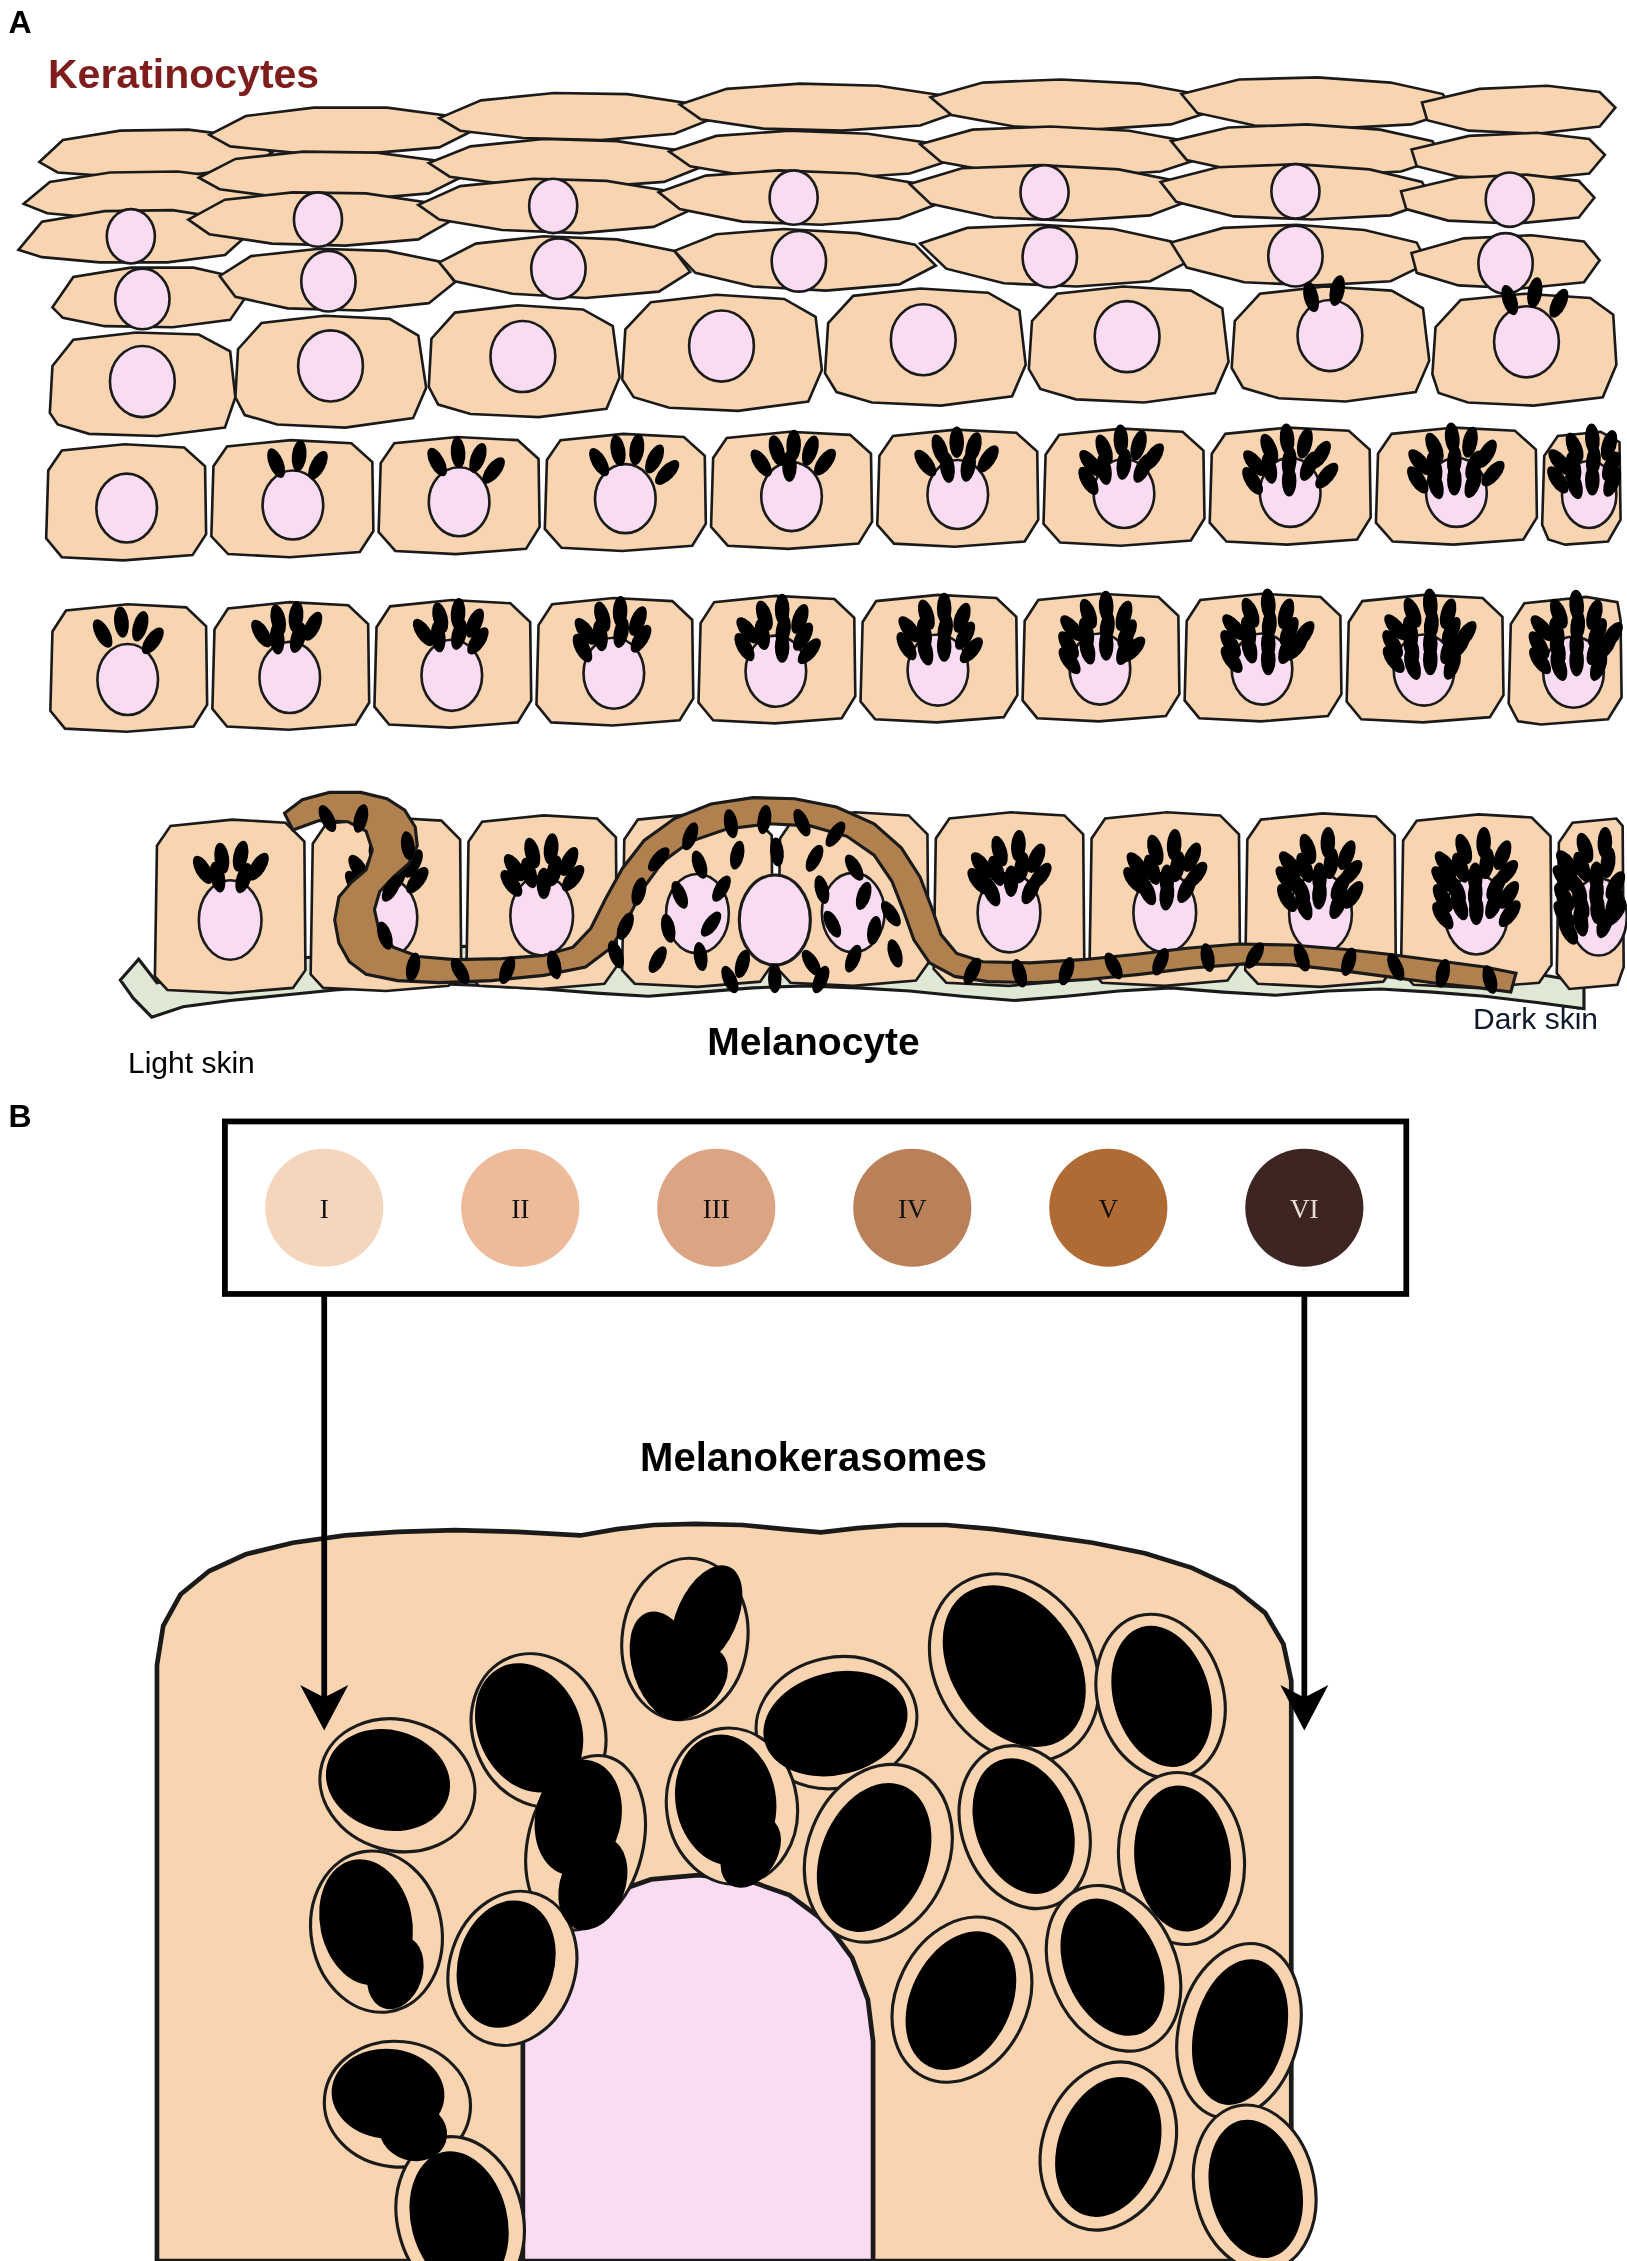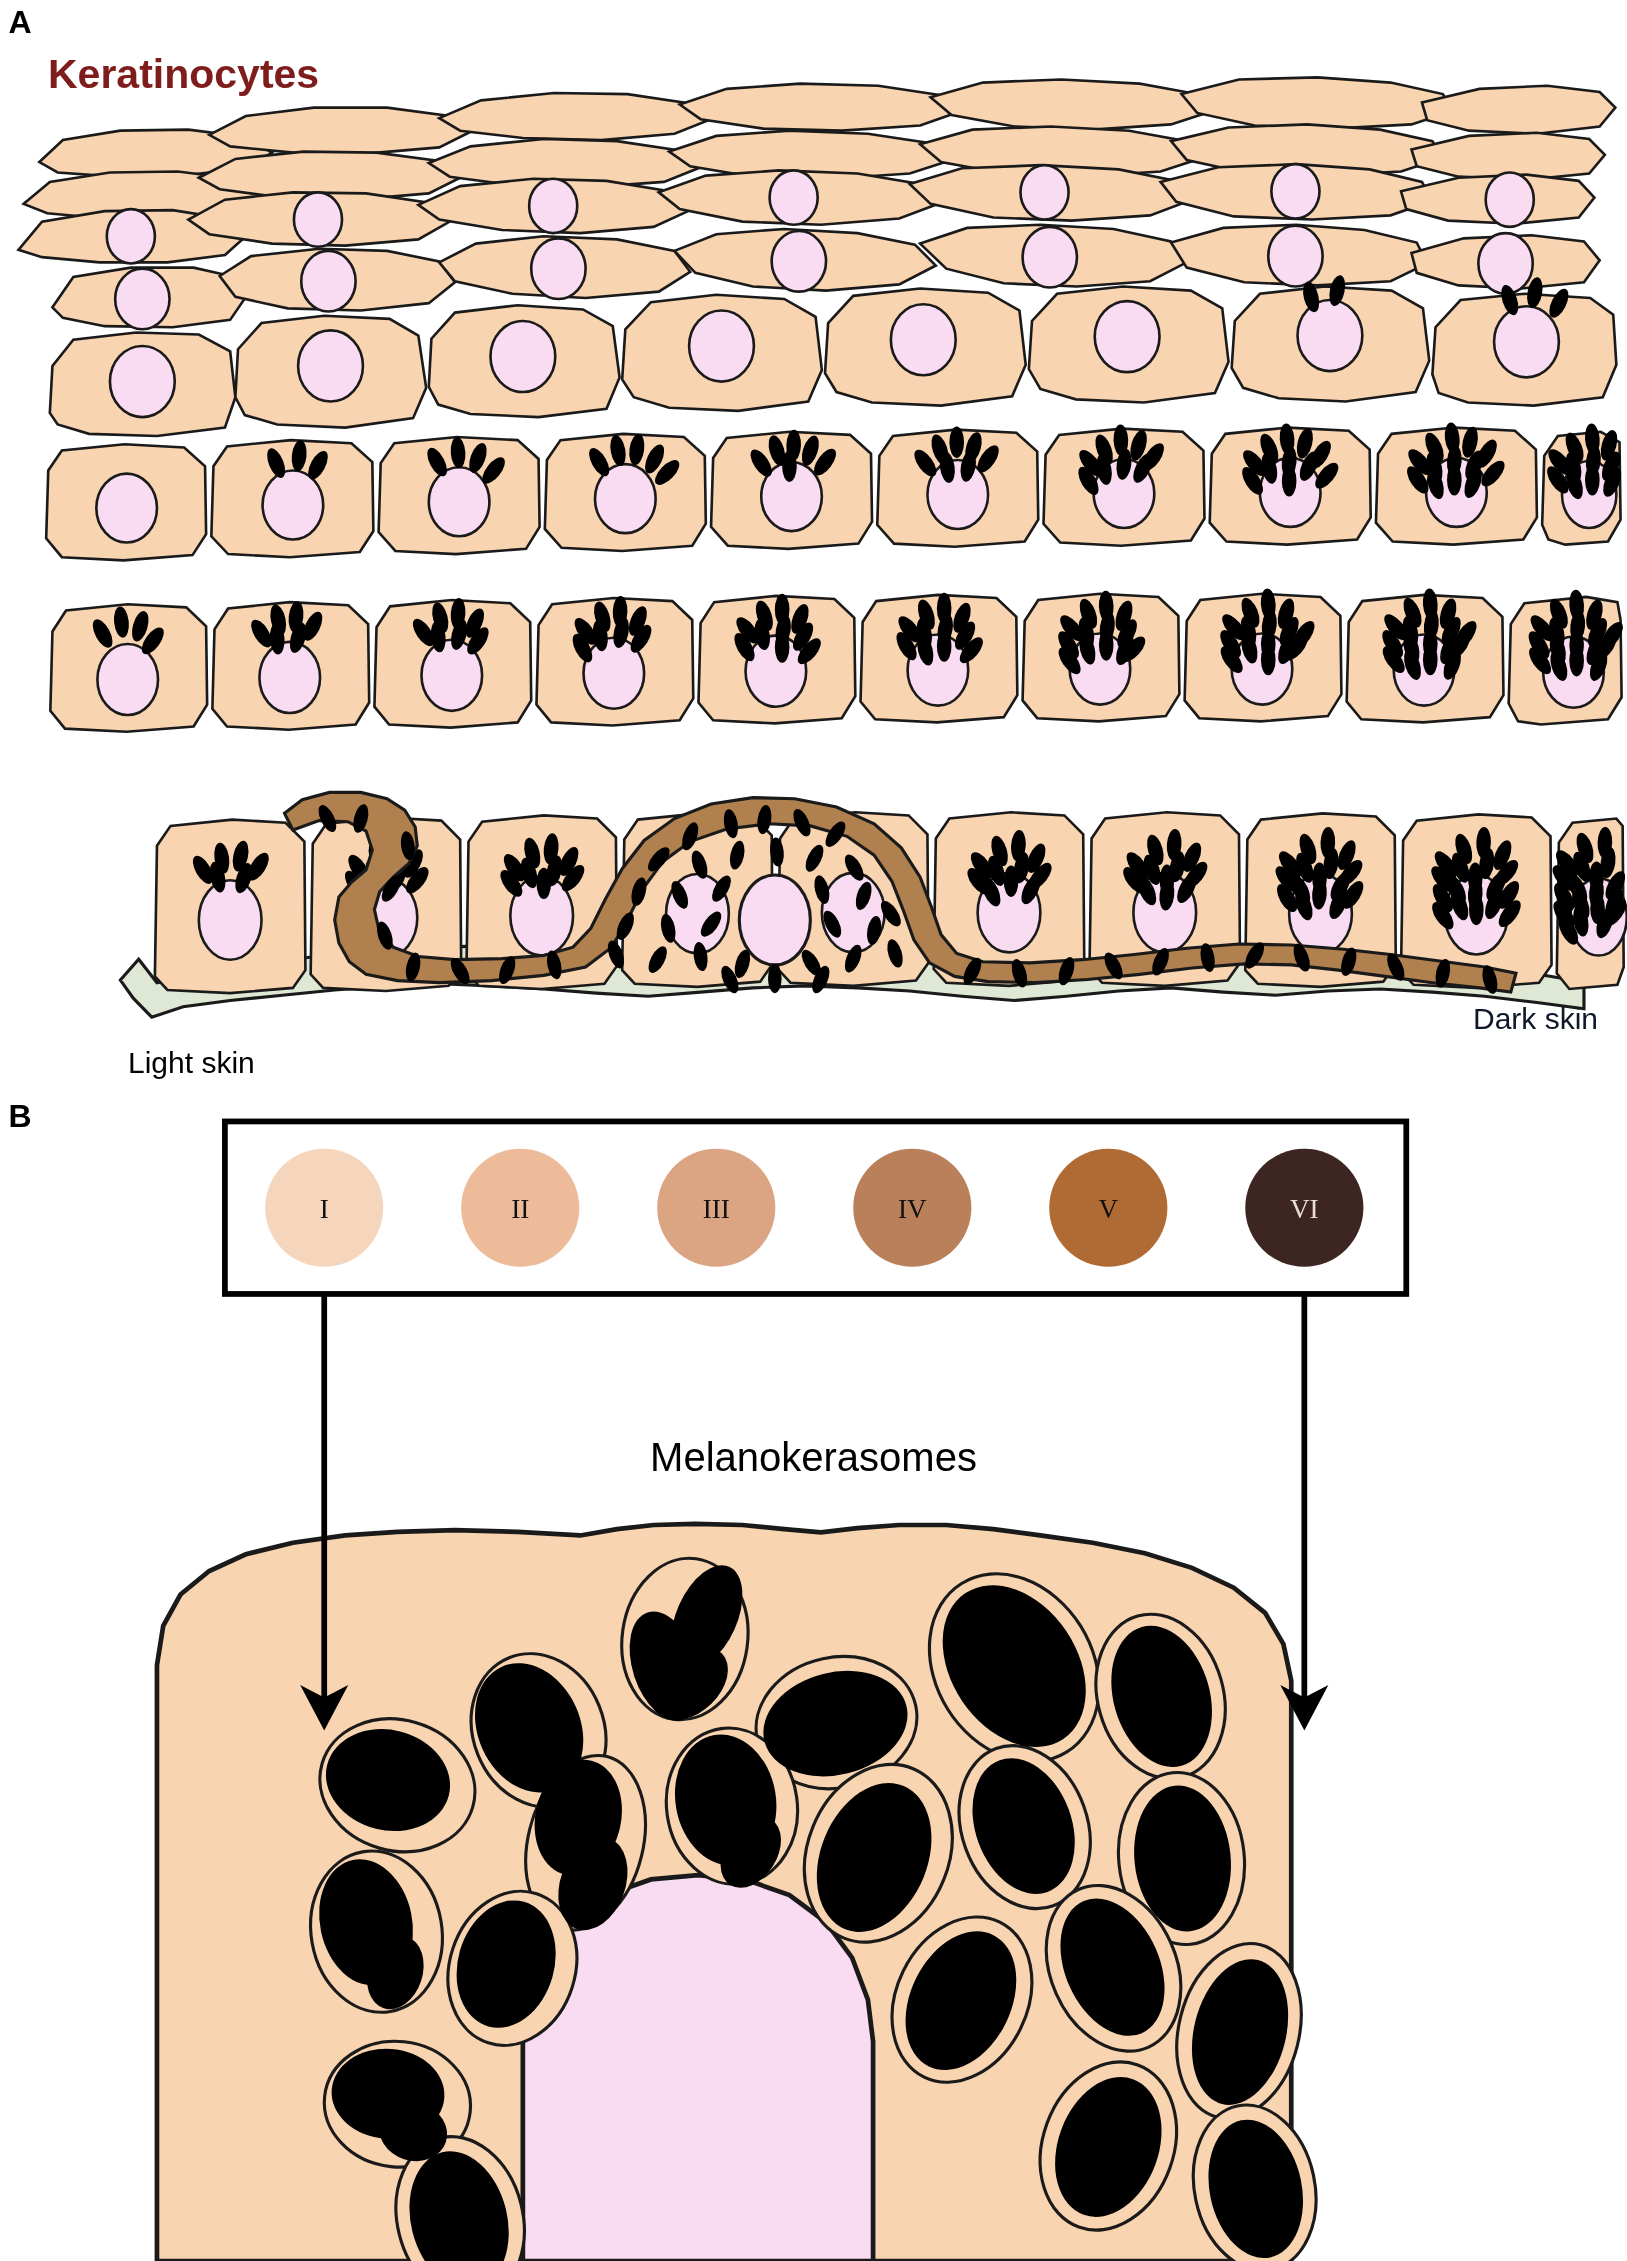--- a/index.html
+++ b/index.html
@@ -5,21 +5,21 @@
   html,body{margin:0;padding:0;background:#ffffff;}
   body{font-family:"Liberation Sans",sans-serif;}
   #page{position:relative;width:1627px;height:2261px;background:#fff;overflow:hidden;}
   .panel-letter{position:absolute;font-weight:bold;font-size:32px;color:#000;letter-spacing:0;}
   #panelA-letter{left:8.4px;top:4.2px;}
   #panelB-letter{left:8.4px;top:1098px;}
   #kerat-title{position:absolute;left:48px;top:51px;font-size:41px;font-weight:bold;color:#7f1d1d;}
   #melanocyte-label{position:absolute;left:0;right:0;top:1020px;text-align:center;font-size:39px;font-weight:bold;color:#000;}
   #light-skin-label{position:absolute;left:128px;top:1046px;font-size:30px;color:#000;text-align:right;}
   #dark-skin-label{position:absolute;right:29px;top:1002px;font-size:30px;color:#0f172a;}
-  #melanokerasomes-label{position:absolute;left:0;right:0;top:1435px;text-align:center;font-size:40px;font-weight:normal;color:#000;}
+  #melanokerasomes-label{position:absolute;left:0;right:0;top:1435px;text-align:center;font-size:40px;font-weight:bold;color:#000;}
   svg{display:block;position:absolute;left:0;top:0;}
   .ft-label{font-family:"Liberation Serif",serif;font-size:52px;fill:#111;text-anchor:middle;dominant-baseline:central;}
 </style>
 </head>
 <body>
 
 <div id="page">
 
   <div class="panel-letter" id="panelA-letter">A</div>
   <div id="kerat-title">Keratinocytes</div>
@@ -574,20 +574,21 @@
         <ellipse cx="2400" cy="1828" rx="13" ry="28" transform="rotate(30 2400 1828)"></ellipse>
         <ellipse cx="2490" cy="1832" rx="13" ry="28" transform="rotate(-20 2490 1832)"></ellipse>
         <ellipse cx="2580" cy="1840" rx="13" ry="28" transform="rotate(16 2580 1840)"></ellipse>
         <ellipse cx="2670" cy="1850" rx="13" ry="28" transform="rotate(-24 2670 1850)"></ellipse>
         <ellipse cx="2760" cy="1862" rx="13" ry="28" transform="rotate(12 2760 1862)"></ellipse>
         <ellipse cx="2850" cy="1874" rx="13" ry="28" transform="rotate(-14 2850 1874)"></ellipse>
       </g>
     </g>
   </svg>
 
+  <div id="melanocyte-label">Melanocyte</div>
   <div id="light-skin-label">Light skin</div>
   <div id="dark-skin-label">Dark skin</div>
 
   <div class="panel-letter" id="panelB-letter">B</div>
 
   <svg width="1627" height="1150" viewBox="0 0 3112 2200" style="top:1111px;">
 
     <rect x="430" y="20" width="2260" height="330" fill="#ffffff" stroke="#000" stroke-width="11"></rect>
     <g>
       <circle cx="620" cy="185" r="113" fill="#F5D6BD"></circle>

